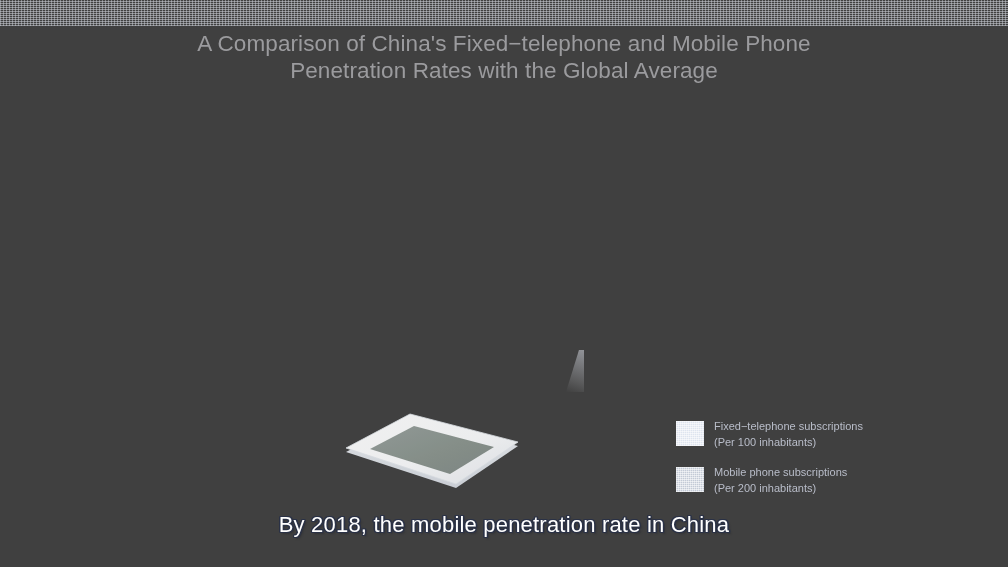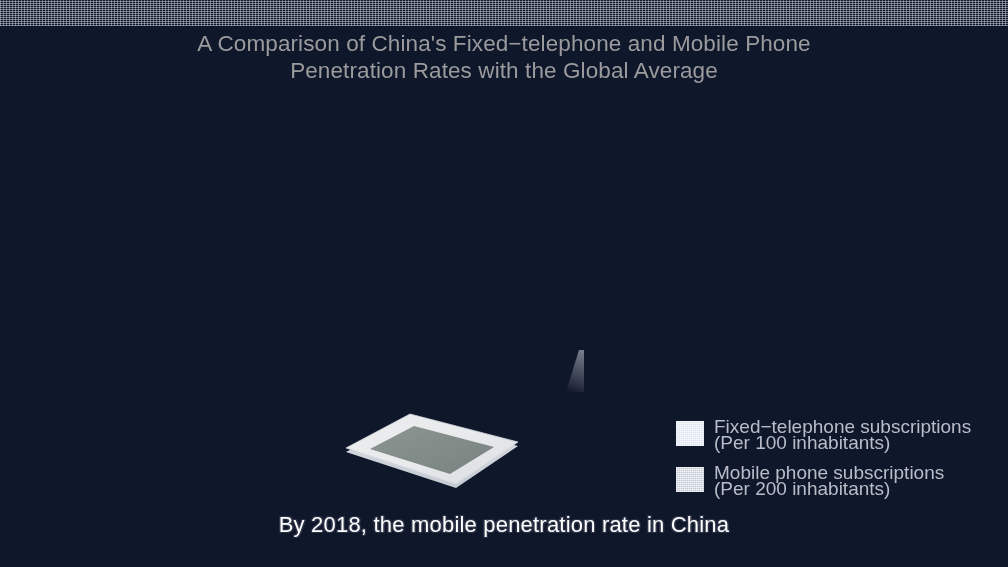--- a/index.html
+++ b/index.html
@@ -98,21 +98,21 @@
     height: 25px;
     flex: 0 0 28px;
     margin-top: 3px;
     margin-right: 10px;
     background-image:
       repeating-linear-gradient(0deg,  rgba(255,255,255,0.55) 0 1px, rgba(255,255,255,0) 1px 2px),
       repeating-linear-gradient(90deg, rgba(255,255,255,0.45) 0 1px, rgba(255,255,255,0) 1px 2px);
   }
   .legend-text {
     color: #b9bdc9;
-    font-size: 19px;
+    font-size: 11px;
     line-height: 15.5px;
     white-space: pre-line;
     padding-top: 1px;
   }
 
   
   #caption {
     position: absolute;
     left: 0;
     top: 510px;
@@ -131,21 +131,21 @@
        0px   -1.4px 0 #2b3246,
        0px    1.4px 0 #2b3246,
       -1.4px  0px   0 #2b3246,
        1.4px  0px   0 #2b3246,
        2px    2px   2px rgba(20,24,36,0.35);
   }
 </style>
 </head>
 <body>
 
-<div id="stage" style="background: #0f172a;">
+<div id="stage" style="background: #404040;">
 
   <div id="noise-band"></div>
 
   <div id="title" style="color: rgb(155, 155, 158);">A Comparison of China's Fixed−telephone and Mobile Phone
 Penetration Rates with the Global Average</div>
 
   <div id="plot-area"></div>
 
   <div id="ghost-remnant"></div>
 

